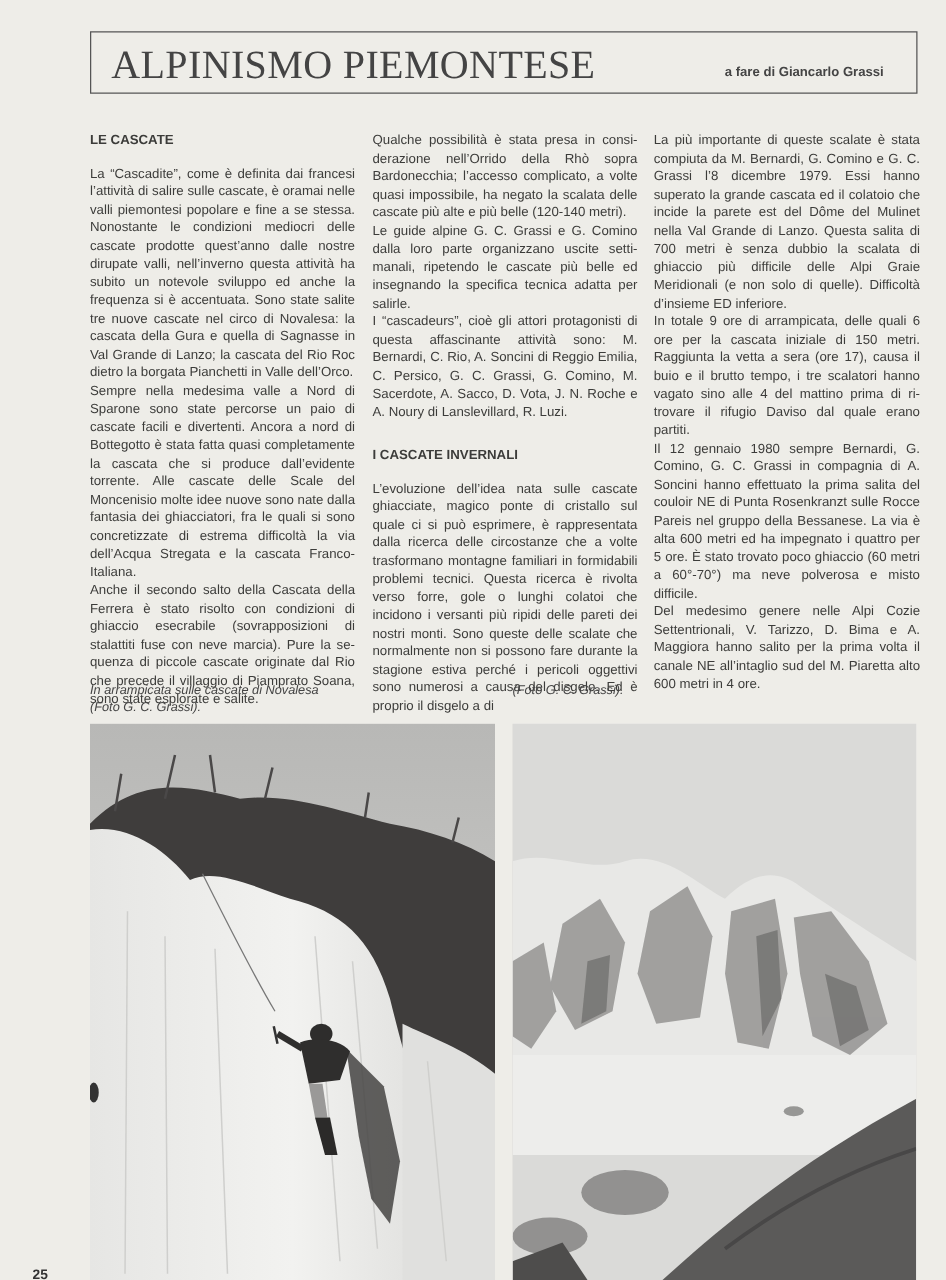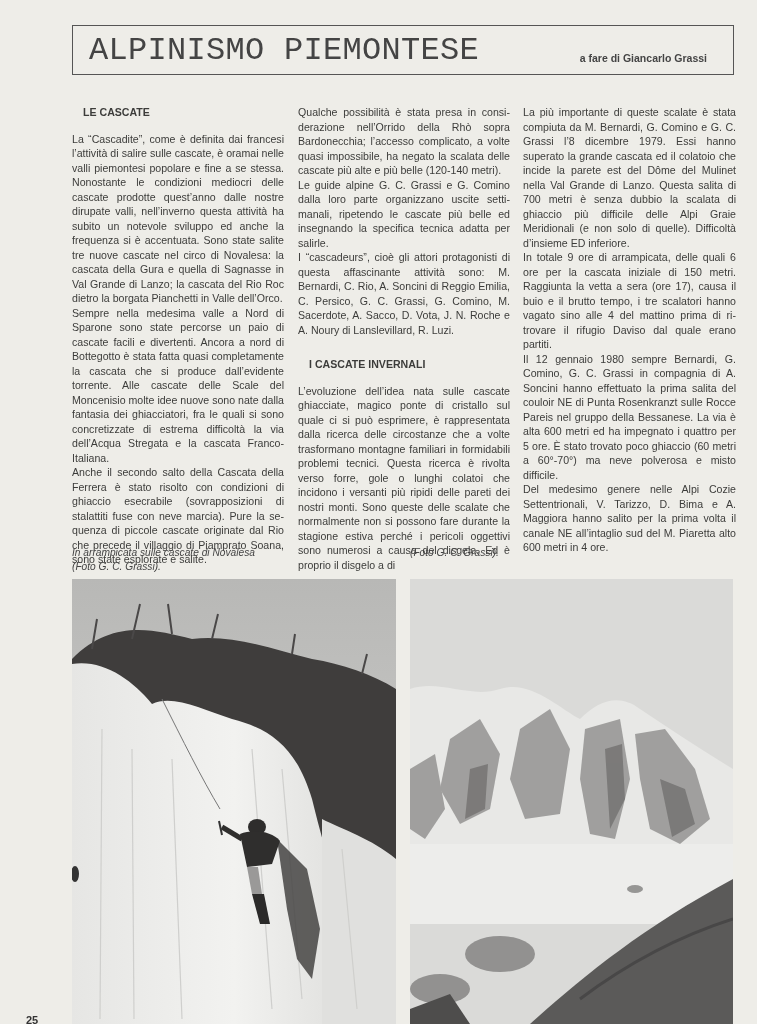--- a/index.html
+++ b/index.html
@@ -9,36 +9,36 @@
     font-family: "Liberation Sans", sans-serif;
     color: #3a3a38;
   }
   .header-box {
     position: absolute; left: 72px; top: 25px; width: 662px; height: 50px;
     border: 1.5px solid #555; box-sizing: border-box;
   }
   .title {
     position: absolute; left: 16px; top: 7px;
     font-size: 32px; font-weight: normal; letter-spacing: 0.3px; color: #444;
-    margin: 0; line-height: 36px; font-family: Liberation Mono, monospace;
+    margin: 0; line-height: 36px; font-family: Liberation Serif, serif;
   }
   .byline {
     position: absolute; right: 26px; top: 26px;
     font-size: 10.5px; font-weight: bold; color: #444;
   }
   .col {
     position: absolute; top: 105px; font-size: 10.6px; line-height: 14.5px;
     text-align: justify; hyphens: manual; color: #3c3c3a;
   }
   .col p { margin: 0; }
   .c1 { left: 72px; width: 212px; }
   .c2 { left: 298px; width: 212px; }
   .c3 { left: 523px; width: 213px; }
   .sec-head {
-    font-weight: bold; font-size: 10.6px; margin: 0 0 12px 11px; text-align: left;
+    font-weight: bold; font-size: 10.6px; margin: 0 0 12px 0; text-align: left;
   }
   .gap { height: 20px; }
   .caption {
     position: absolute; top: 546px; font-size: 10.2px; font-style: italic;
     line-height: 14px; color: #444;
   }
   .cap1 { left: 72px; width: 320px; }
   .cap2 { left: 410px; width: 330px; }
   .photo {
     position: absolute; top: 579px; height: 445px; overflow: hidden;

